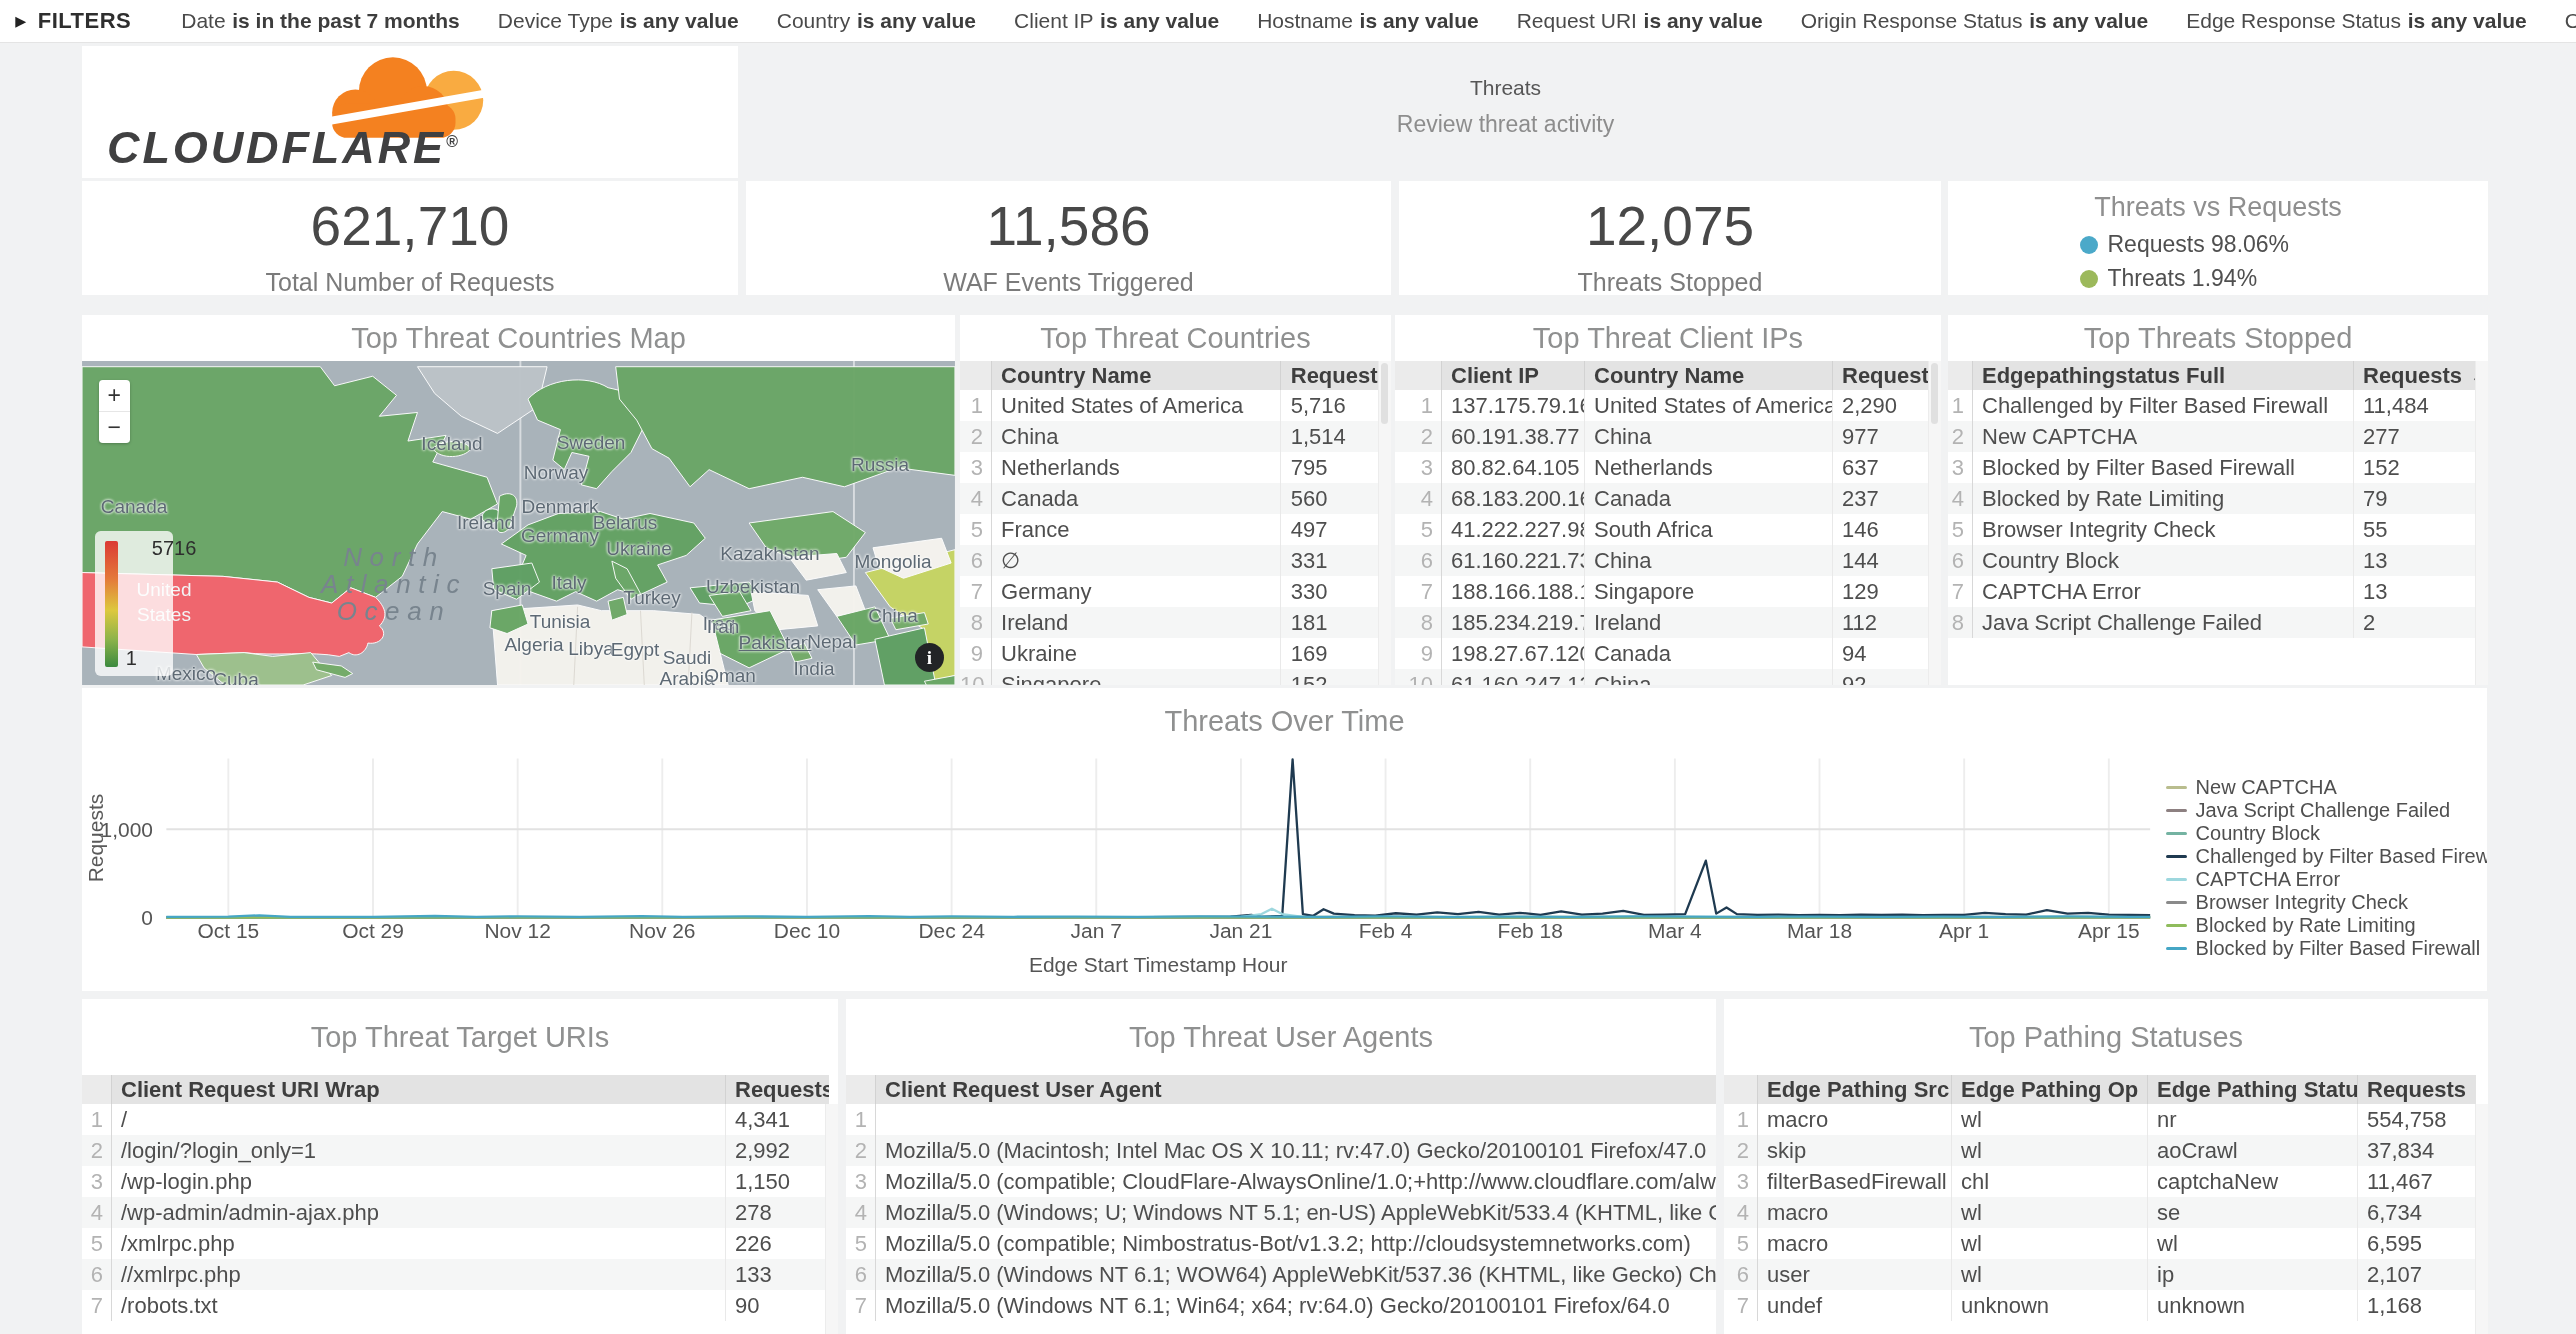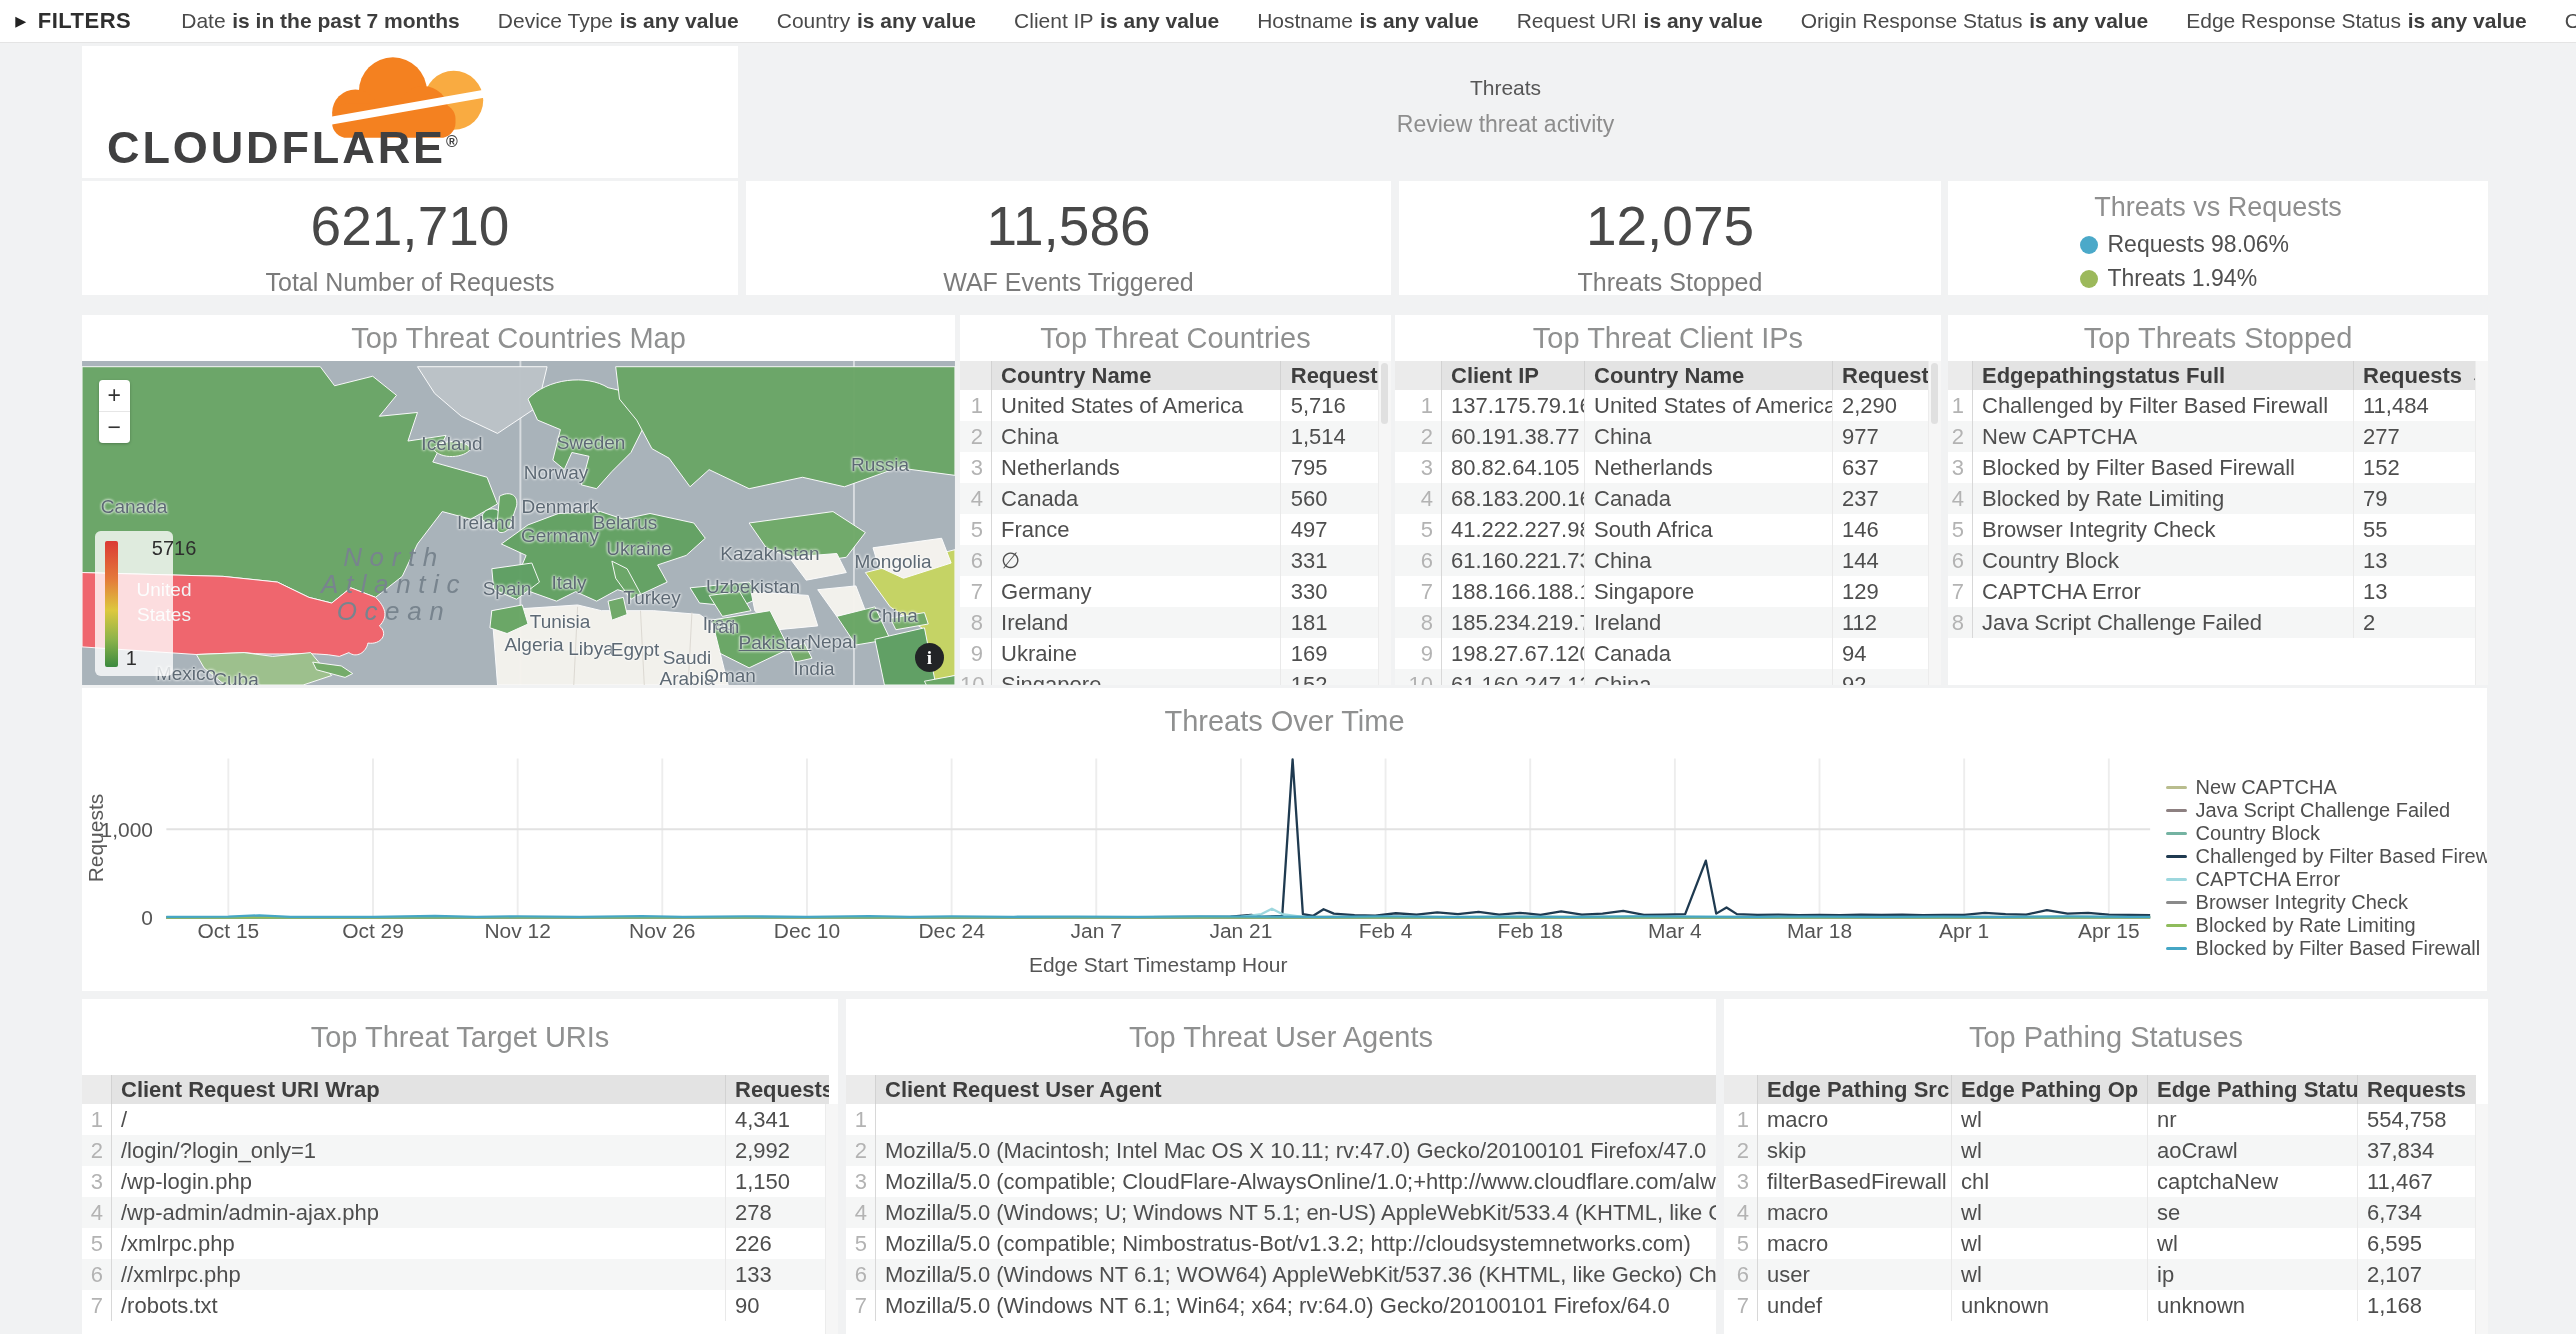--- a/index.html
+++ b/index.html
@@ -14,21 +14,21 @@
   .ftoggle b{font-size:22px;color:#2e2e2e;letter-spacing:0.5px;font-weight:700;}
   .fitems{display:flex;margin-left:50px;gap:38px;}
   .filter-item{font-size:21px;color:#4a4a4a;}
   .fname{margin-right:6.7px;}
   .fcond{font-weight:700;color:#3d3d3d;}
 
   
   .logo-tile{position:absolute;left:82px;top:46px;width:656px;height:132px;background:#fff;}
   .logo{position:absolute;left:25px;top:3.8px;width:419px;height:126px;}
   .logo svg{position:absolute;right:17px;top:1.9px;}
-  .brand{position:absolute;left:0;bottom:1.9px;font-size:45px;font-weight:700;color:#404041;letter-spacing:2.9px;}
+  .brand{position:absolute;left:0;bottom:1.9px;font-size:45px;font-weight:700;color:#404041;letter-spacing:2.9px;font-style:italic;}
   .brand sup{font-size:16px;letter-spacing:0;}
   .page-head{position:absolute;left:738px;top:76px;width:1535px;text-align:center;}
   .page-title{font-size:21px;color:#565656;font-weight:400;}
   .page-sub{font-size:23px;color:#8d8d8d;margin-top:11.4px;}
 
   
   .kpi{position:absolute;top:181px;height:114px;background:#fff;text-align:center;}
   .kpi .val{font-size:55px;color:#484848;margin-top:13.3px;}
   .kpi .lab{font-size:25px;color:#7b7b7b;margin-top:9.5px;}
   .kpi4-title{font-size:27px;color:#8f8f8f;margin-top:11.4px;text-align:center;}

